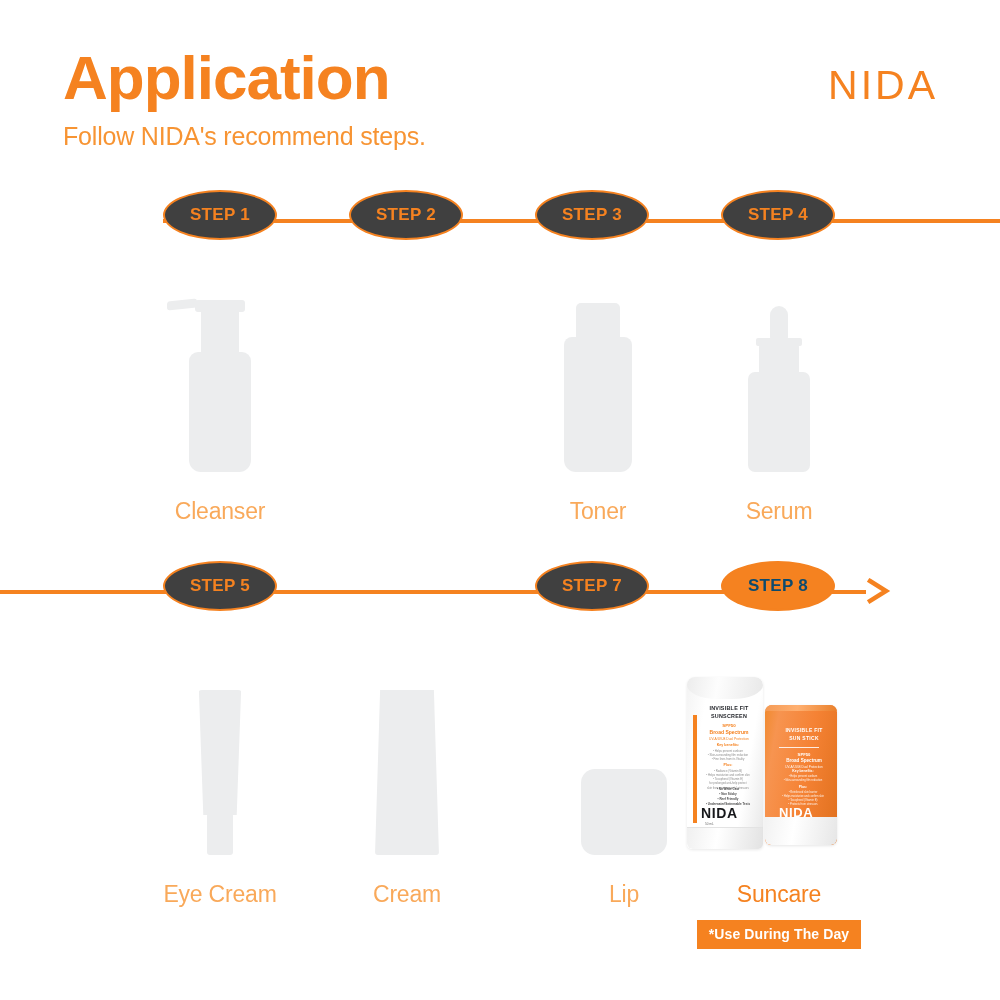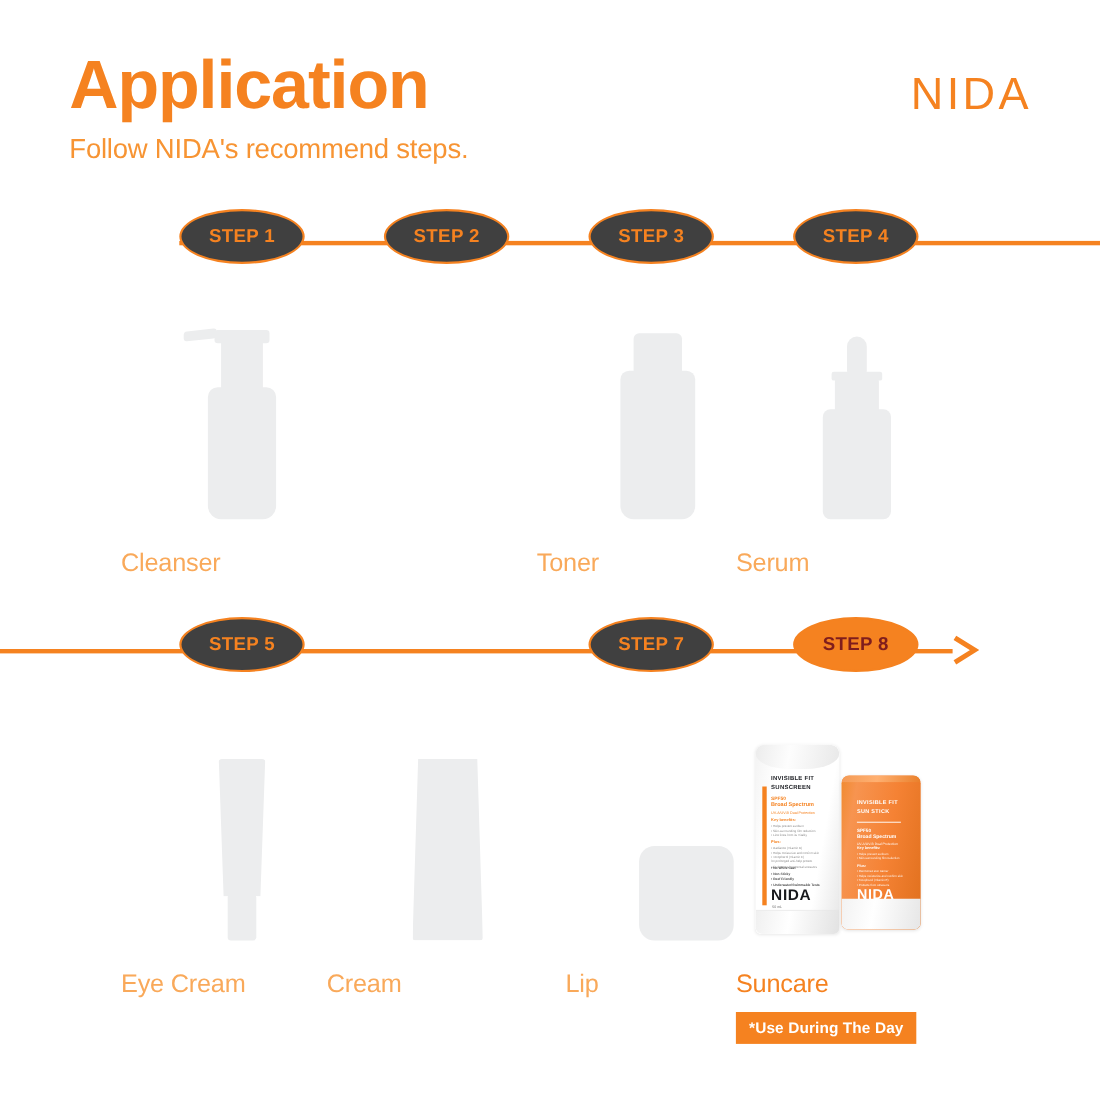--- a/index.html
+++ b/index.html
@@ -34,26 +34,26 @@
     position:absolute; top:29px; height:4px; background:#F58220;
   }
   .pill {
     position:absolute; top:0; width:114px; height:50px;
     border:2.5px solid #F58220; border-radius:50%;
     background:#404040;
     display:flex; align-items:center; justify-content:center;
     font-size:17px; font-weight:bold; color:#F58220;
     letter-spacing:0.3px;
   }
-  .pill.filled { background:#F58220; color:#7f1d1d; border-color:#F58220; }
+  .pill.filled { background:#F58220; color:#0c4a6e; border-color:#F58220; }
   .arrow-head { position:absolute; top:16px; left:866px; width:26px; height:28px; }
 
   
   .prod {
-    position:absolute; width:220px; 
+    position:absolute; width:220px; text-align:center;
   }
   .prod .art {
     position:relative; height:200px; width:220px;
     display:flex; align-items:flex-end; justify-content:center;
   }
   .prod .caption {
     margin-top:26px; font-size:23px; color:#F9A95A; font-weight:400;
     letter-spacing:-0.2px;
   }
   .prod .caption.strong { color:#F58220; }

